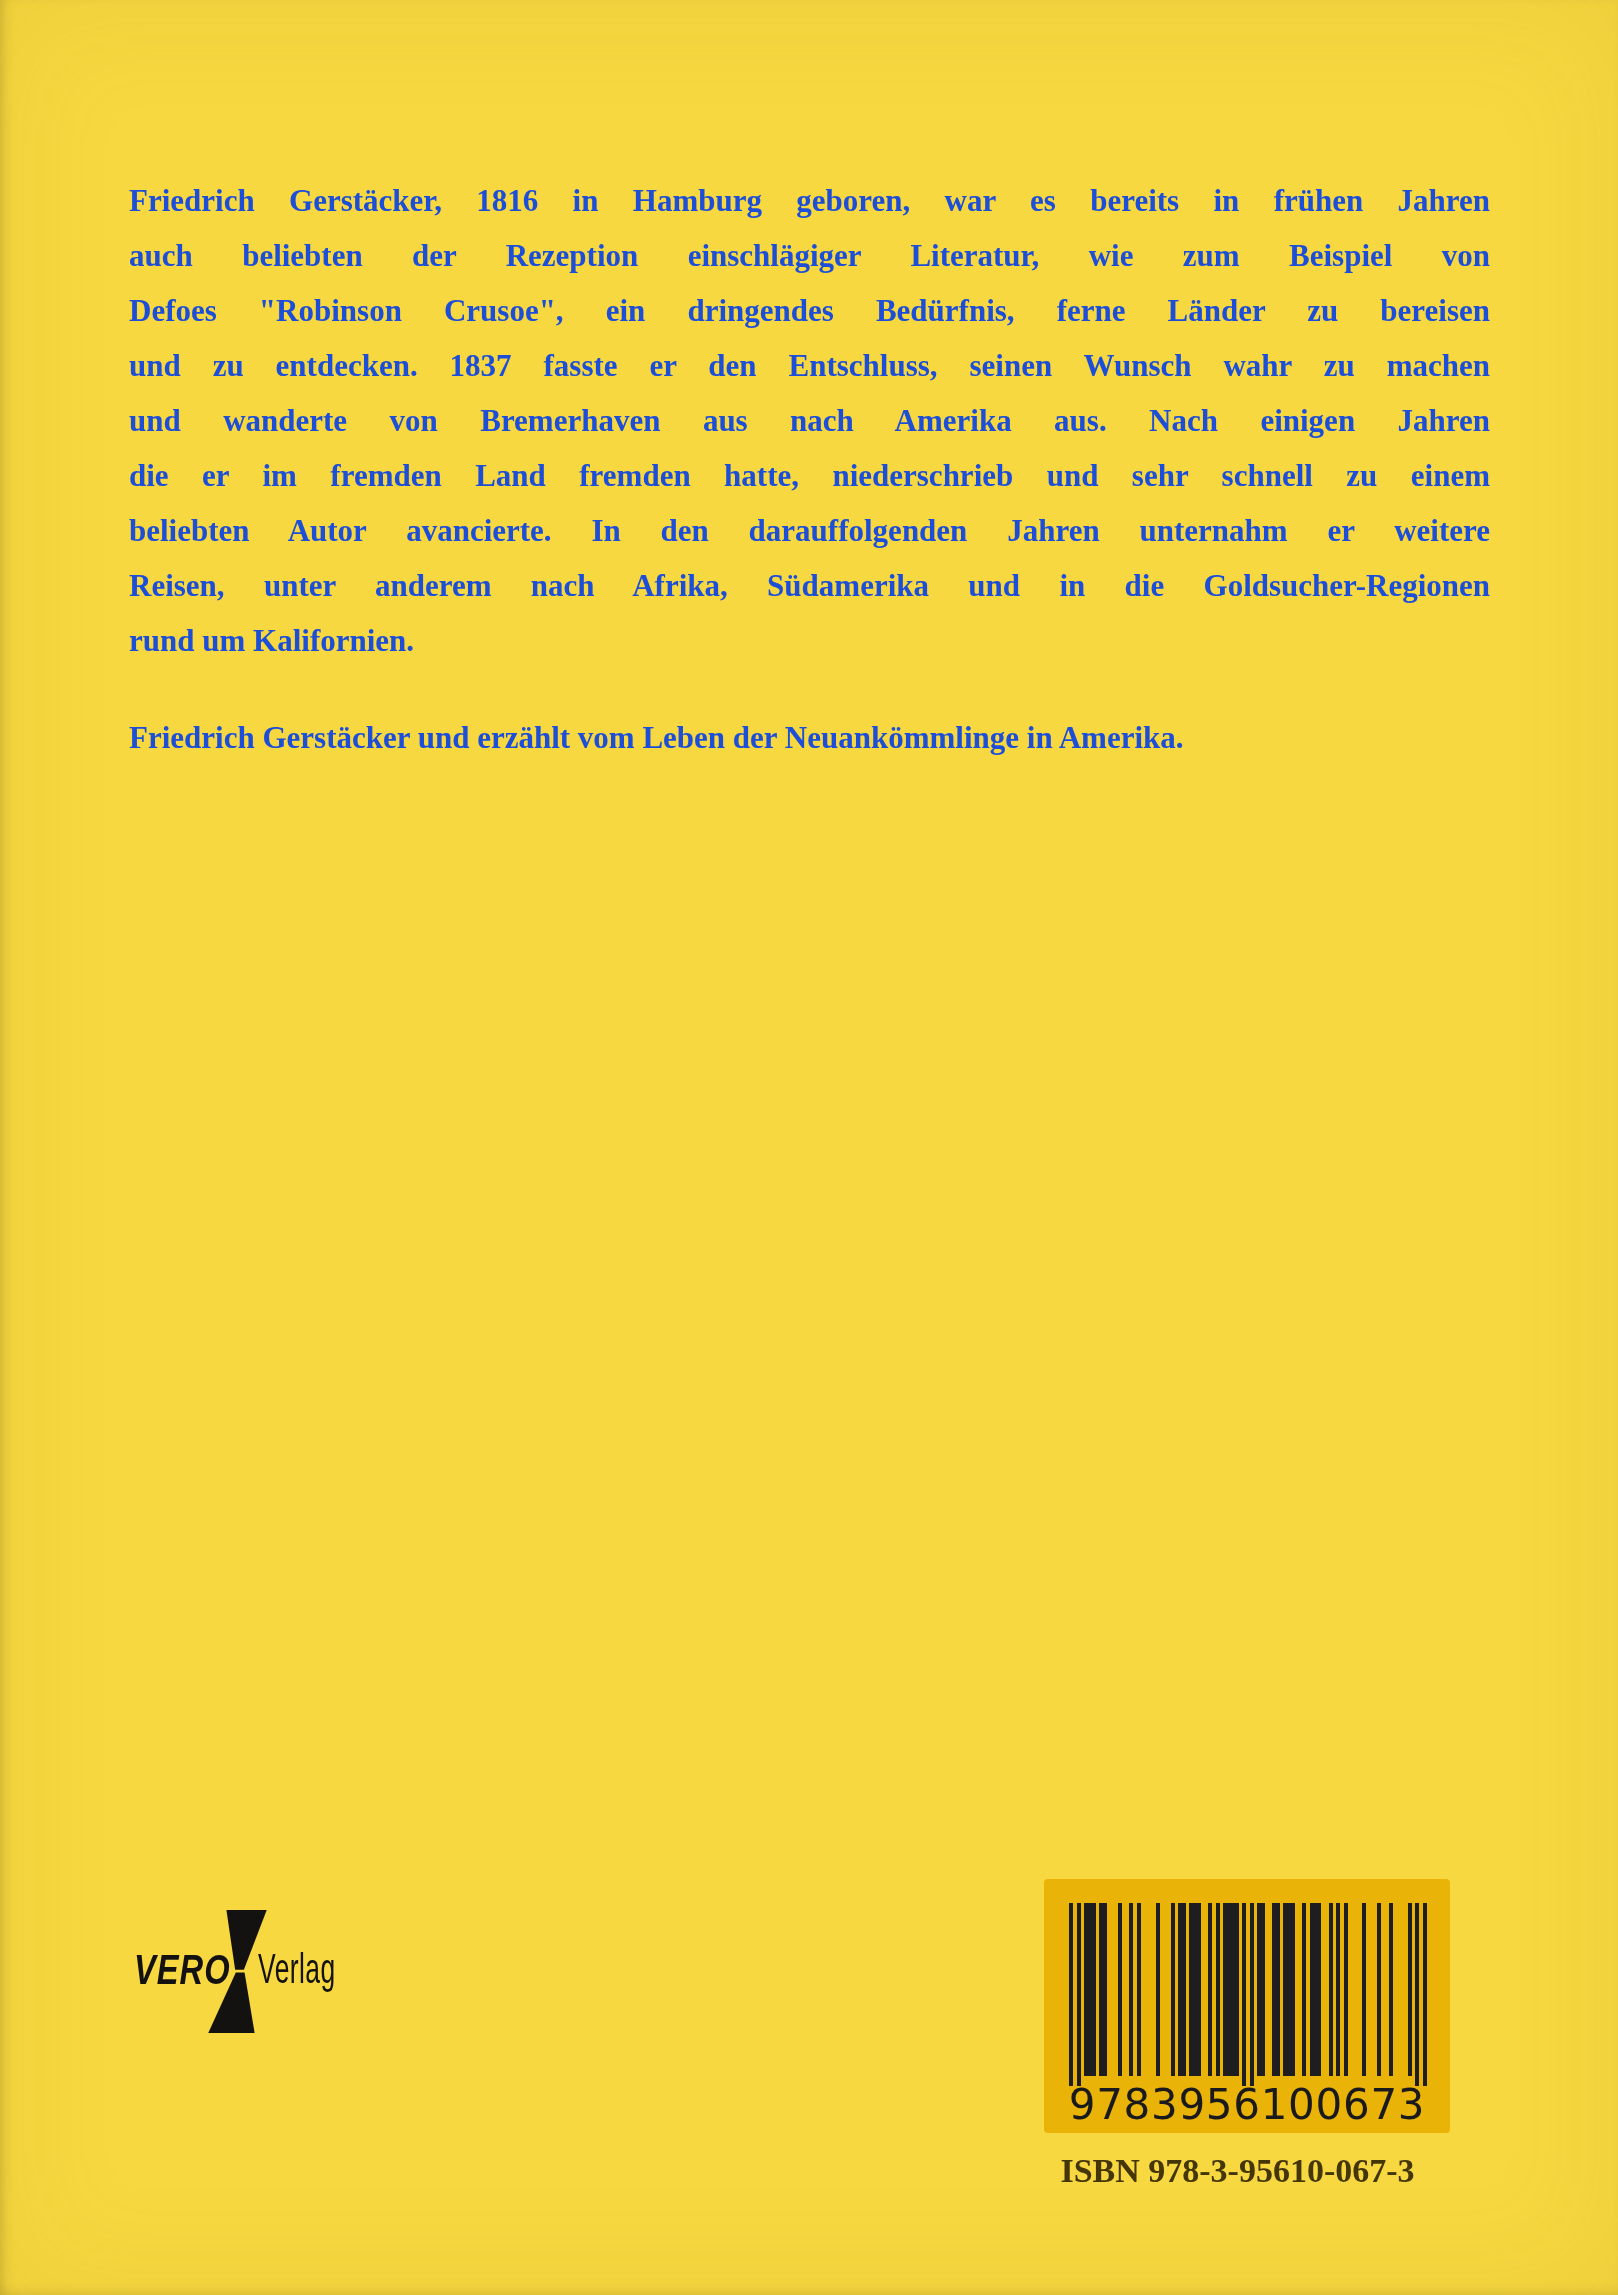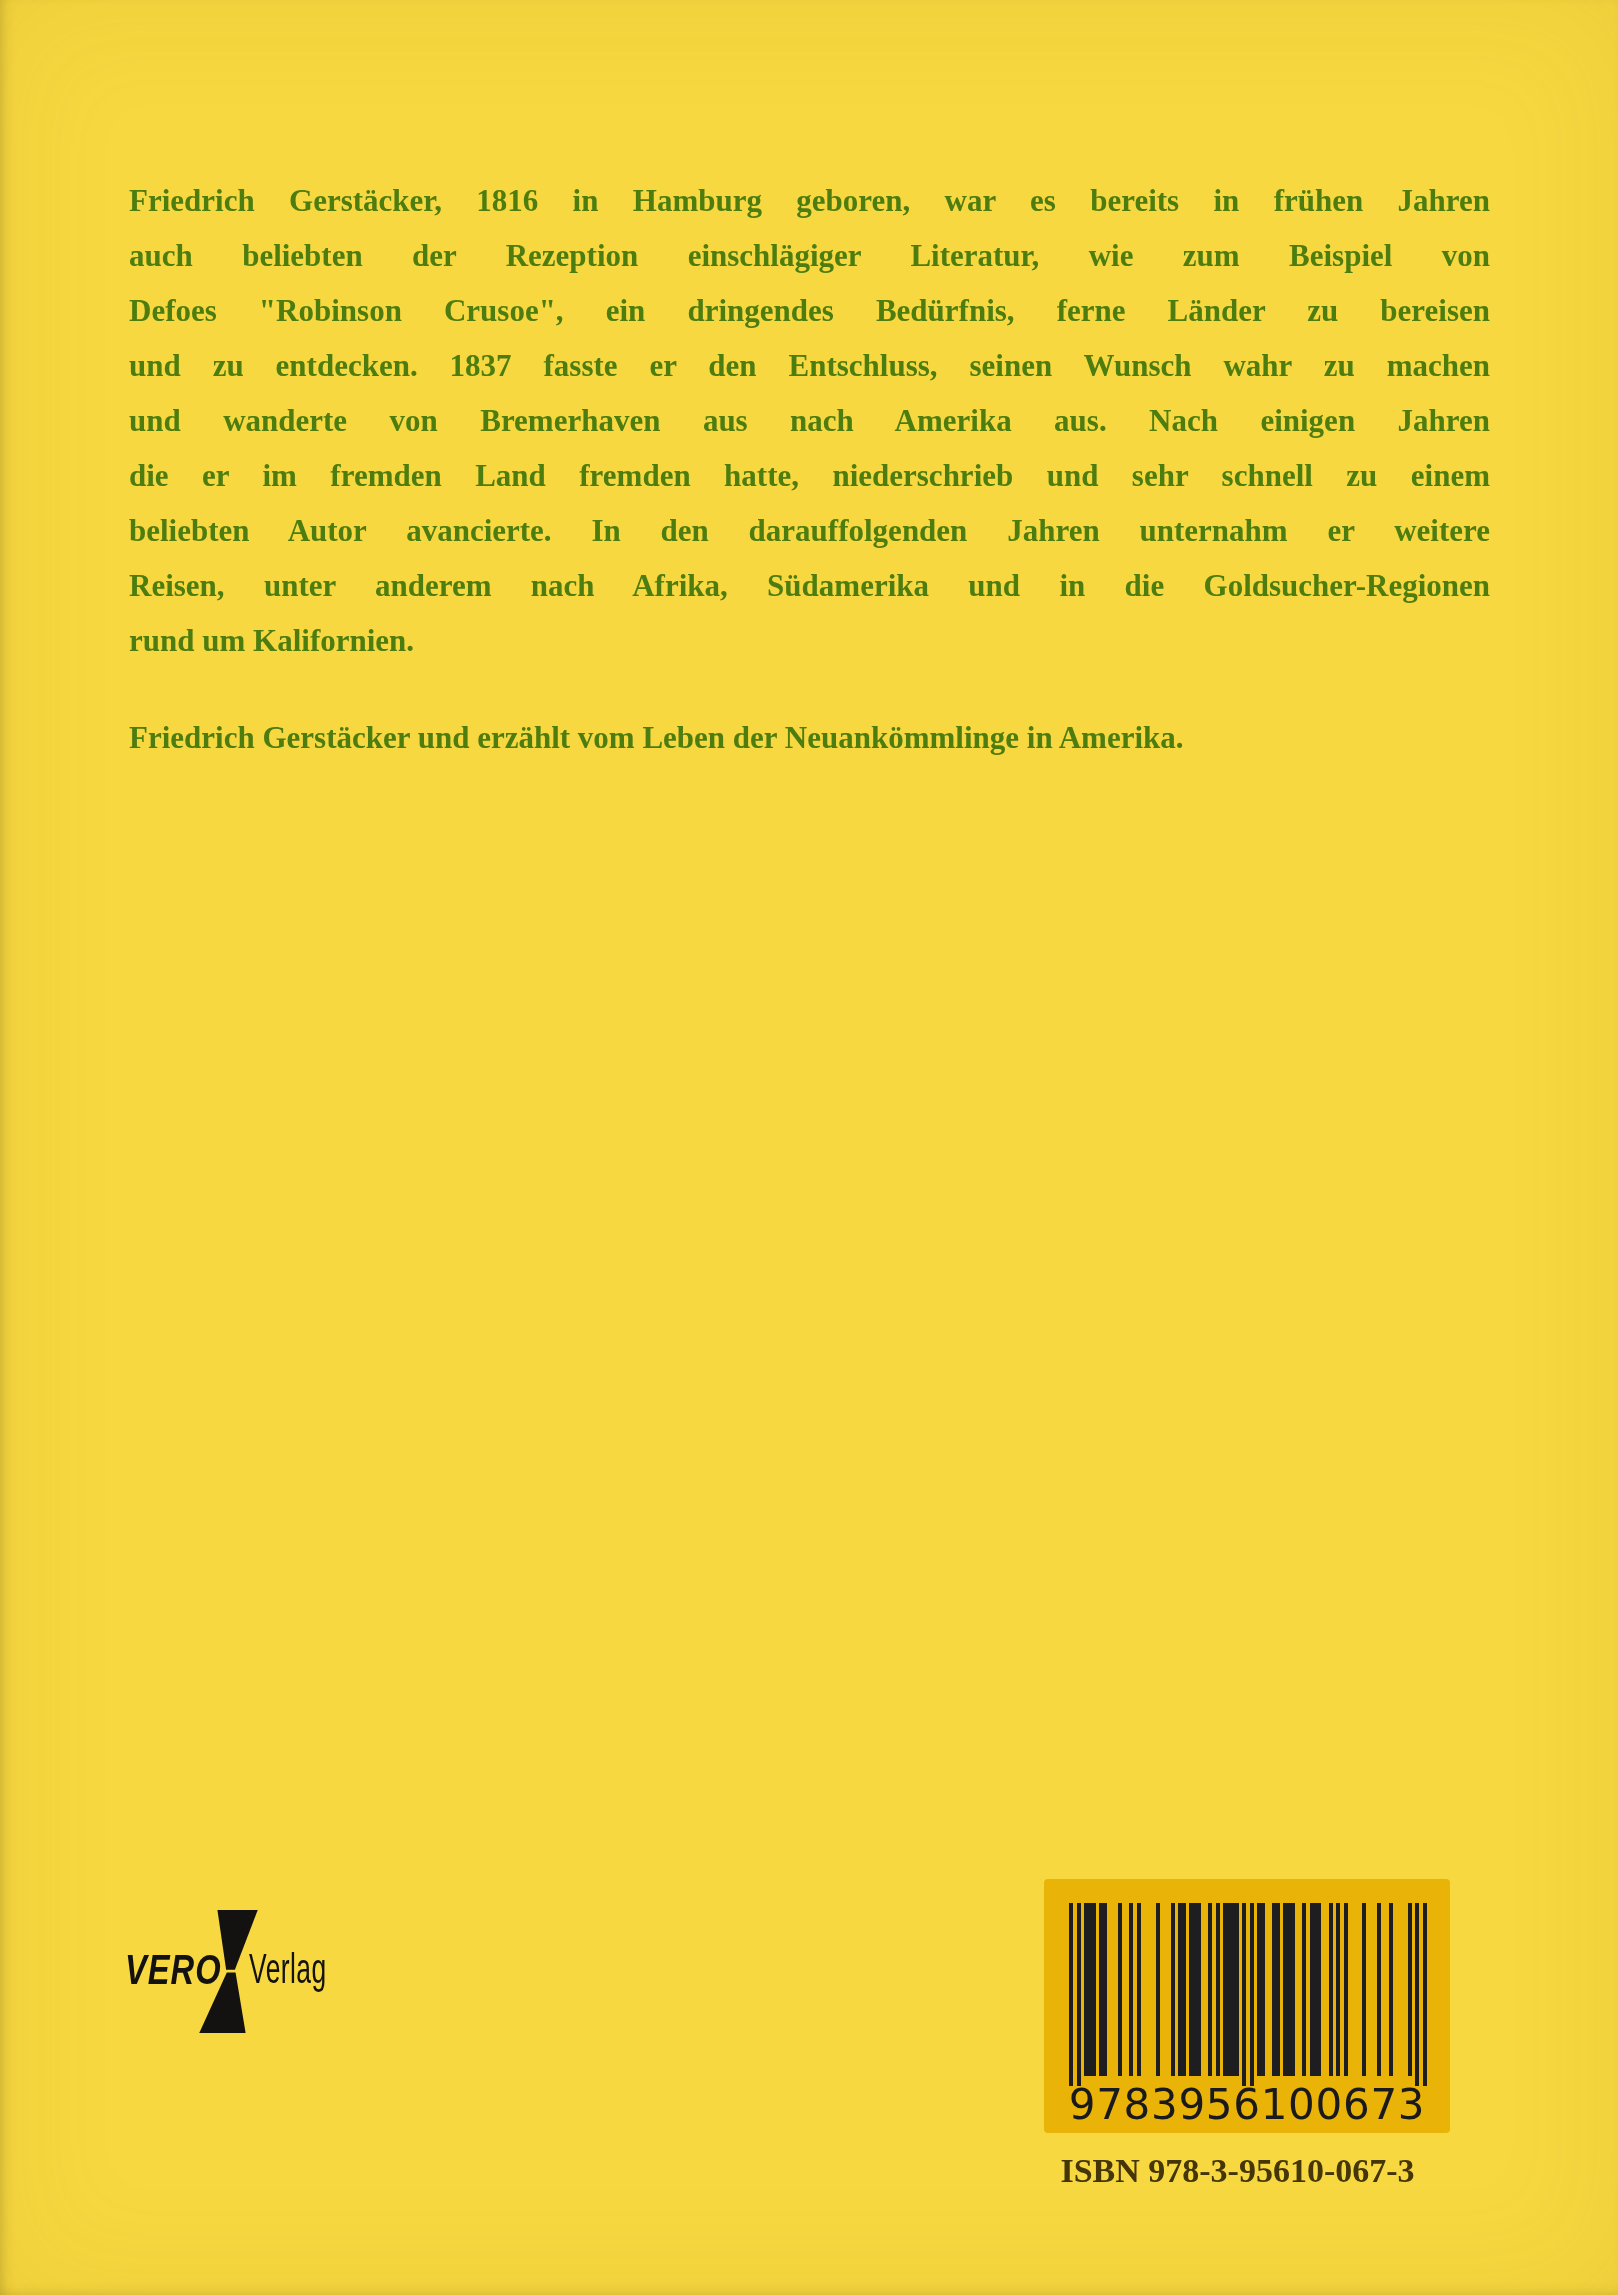--- a/index.html
+++ b/index.html
@@ -7,29 +7,29 @@
     position:relative;
     width:1618px;height:2295px;
     background:#F7D840;
     overflow:hidden;
     font-family:"Liberation Serif", serif;
     box-shadow:inset 0 0 121px rgba(150,110,0,0.10), inset 9.4px 0 13.5px -8px rgba(0,0,0,0.18), inset 0 -9.4px 13.5px -8px rgba(0,0,0,0.10);
   }
   
   .blurb{
     position:absolute;left:129px;top:173px;width:1361px;
-    color:#4d7c0f;
+    color:#1d4ed8;
     font-size:31px;font-weight:bold;line-height:55px;
   }
   .para{margin:0;}
   .para2{margin-top:42px;}
   .line{text-align:justify;text-align-last:justify;white-space:normal;}
   .line.plain{text-align:left;text-align-last:left;}
   
-  .logo{position:absolute;left:125px;top:1910px;width:290px;height:128px;color:#141210;}
+  .logo{position:absolute;left:134px;top:1910px;width:290px;height:128px;color:#141210;}
   .logo .vero{
     position:absolute;left:0;top:38px;
     font-family:"Liberation Sans", sans-serif;
     font-style:italic;font-weight:bold;font-size:43px;line-height:43px;
     letter-spacing:1.3px;
     transform:scaleX(0.76);transform-origin:0 0;
   }
   .logo .mark{position:absolute;left:74px;top:0;}
   .logo .verlag{
     position:absolute;left:124px;top:38px;

